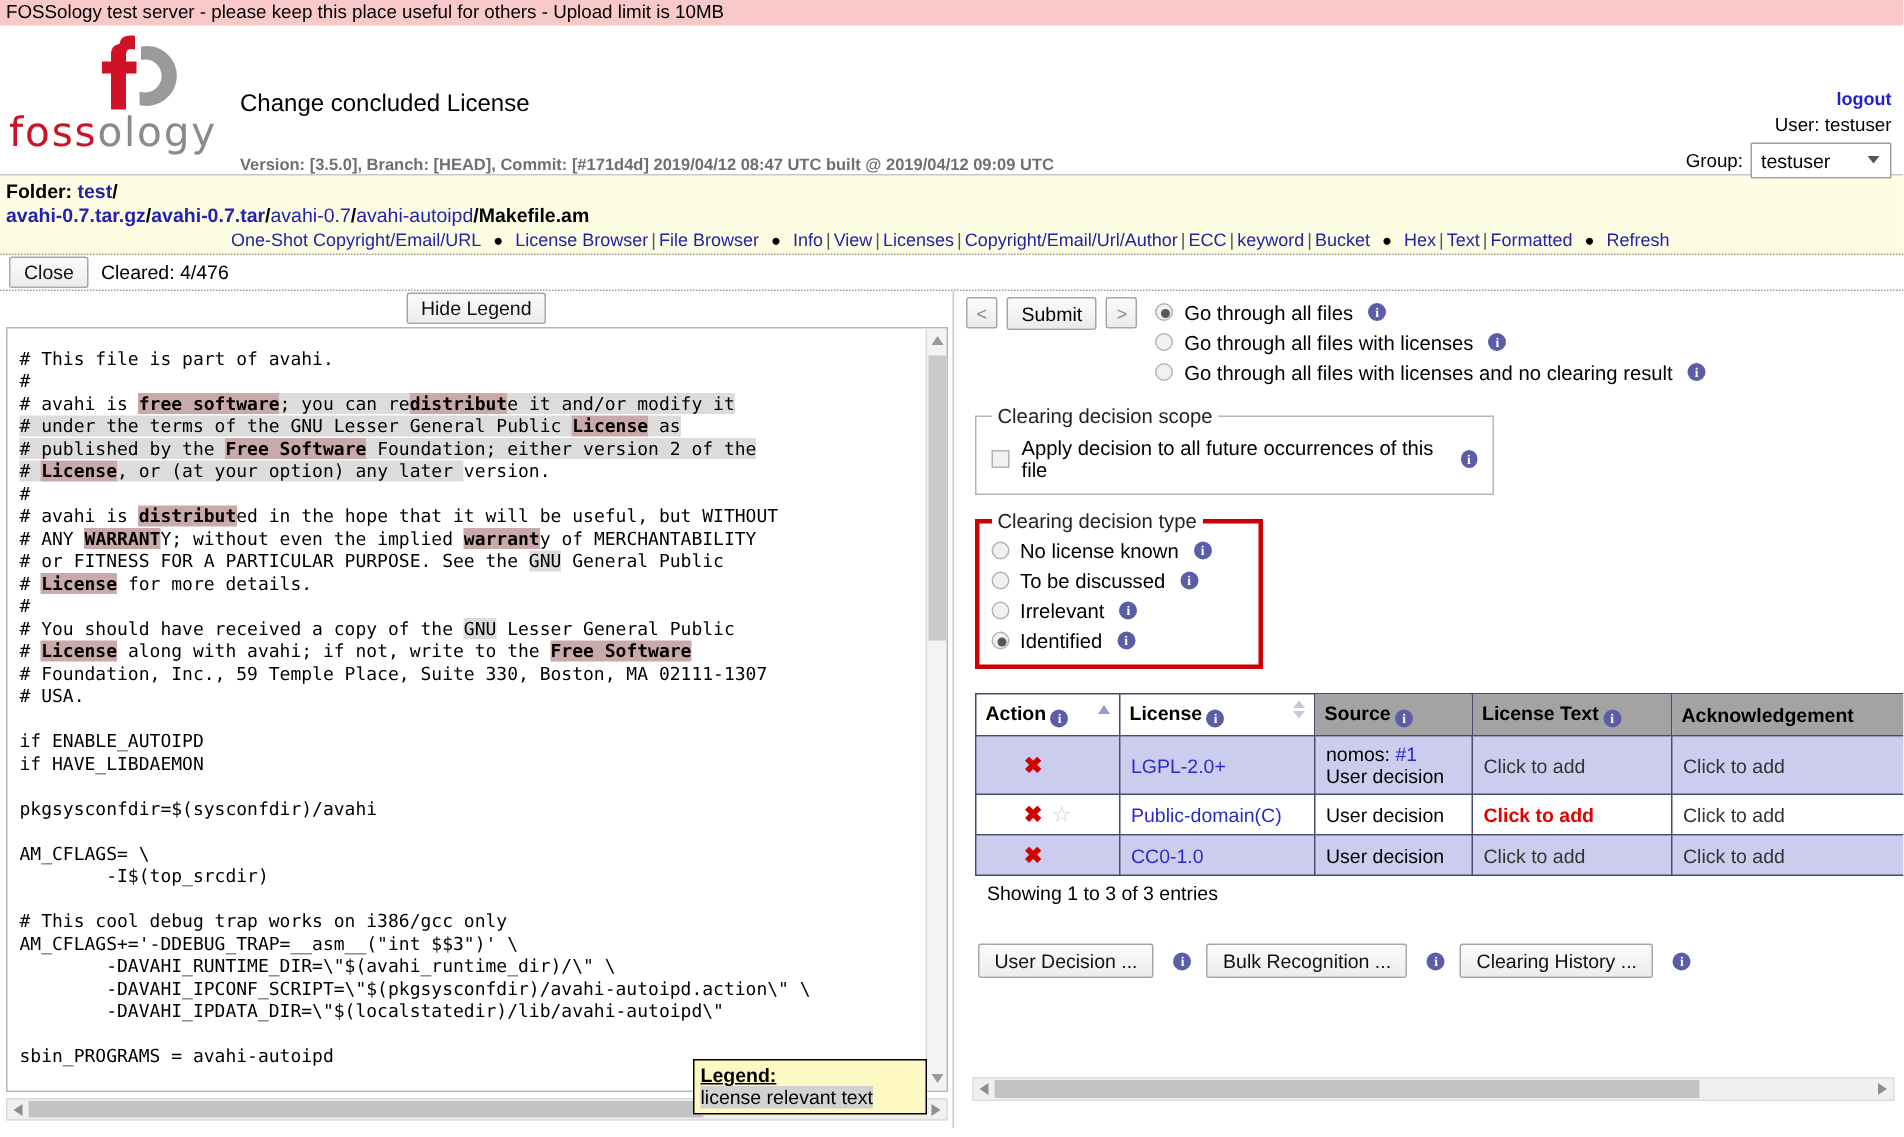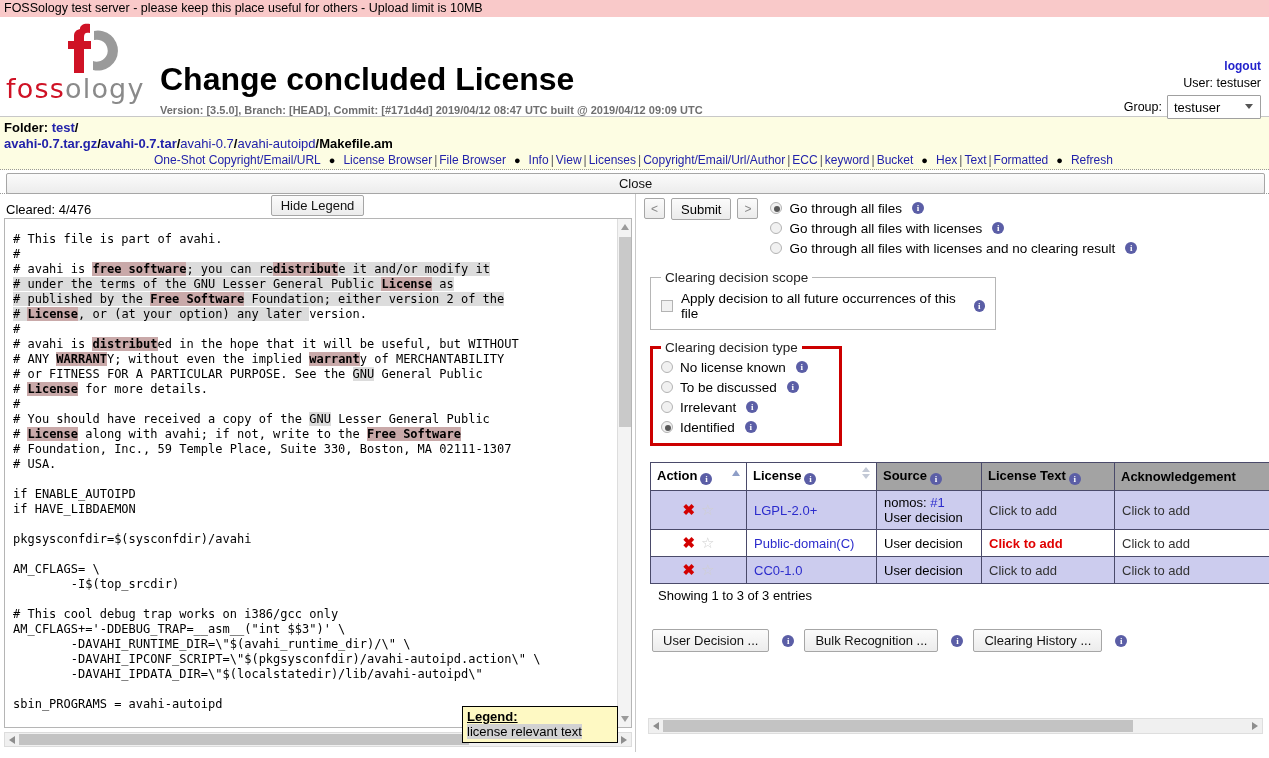--- a/index.html
+++ b/index.html
@@ -55,22 +55,22 @@
     white-space: nowrap;
   }
   .topnav a {
     color: #000; text-decoration: none;
     margin-right: 26px;
   }
 
   .page-title {
     position: absolute;
     left: 160px; top: 44px;
-    font-size: 32px;
-    font-weight: bold;
+    font-size: 16px;
+    font-weight: normal;
     color: #000;
   }
   .version-line {
     position: absolute;
     left: 160px; top: 87px;
     font-size: 11px;
     font-weight: bold;
     color: #6f6f6f;
     white-space: nowrap;
   }
@@ -128,23 +128,22 @@
     white-space: nowrap;
   }
   .modlinks a { color: #2222aa; }
   .modlinks .sep { color: #555; margin: 0 2px; }
   .modlinks .dot { color: #000; margin: 0 8px; font-size: 11px; }
 
   
   .closerow {
     border-bottom: 1px dotted #999;
     padding: 3px 4px 4px 6px;
-    display: flex; gap: 8px;
+    display: flex; align-items: center; gap: 8px;
     height: 24px;
-    flex-direction: column;
   }
   .btn {
     font-family: "Liberation Sans", sans-serif;
     font-size: 13px;
     background: linear-gradient(#fbfbfb,#ececec);
     border: 1px solid #a6a6a6;
     border-radius: 2px;
     padding: 2px 9px;
     color: #111;
     cursor: pointer;

